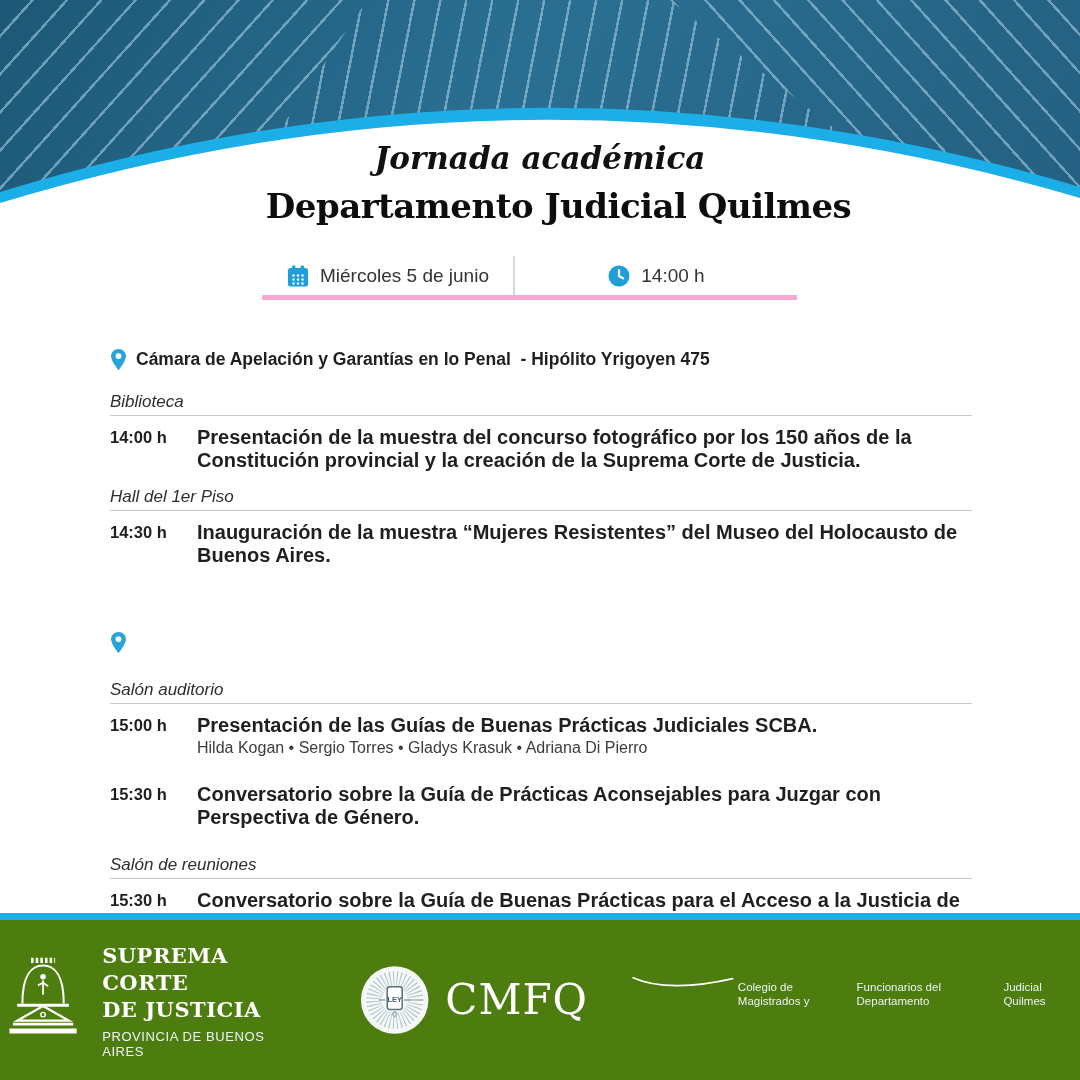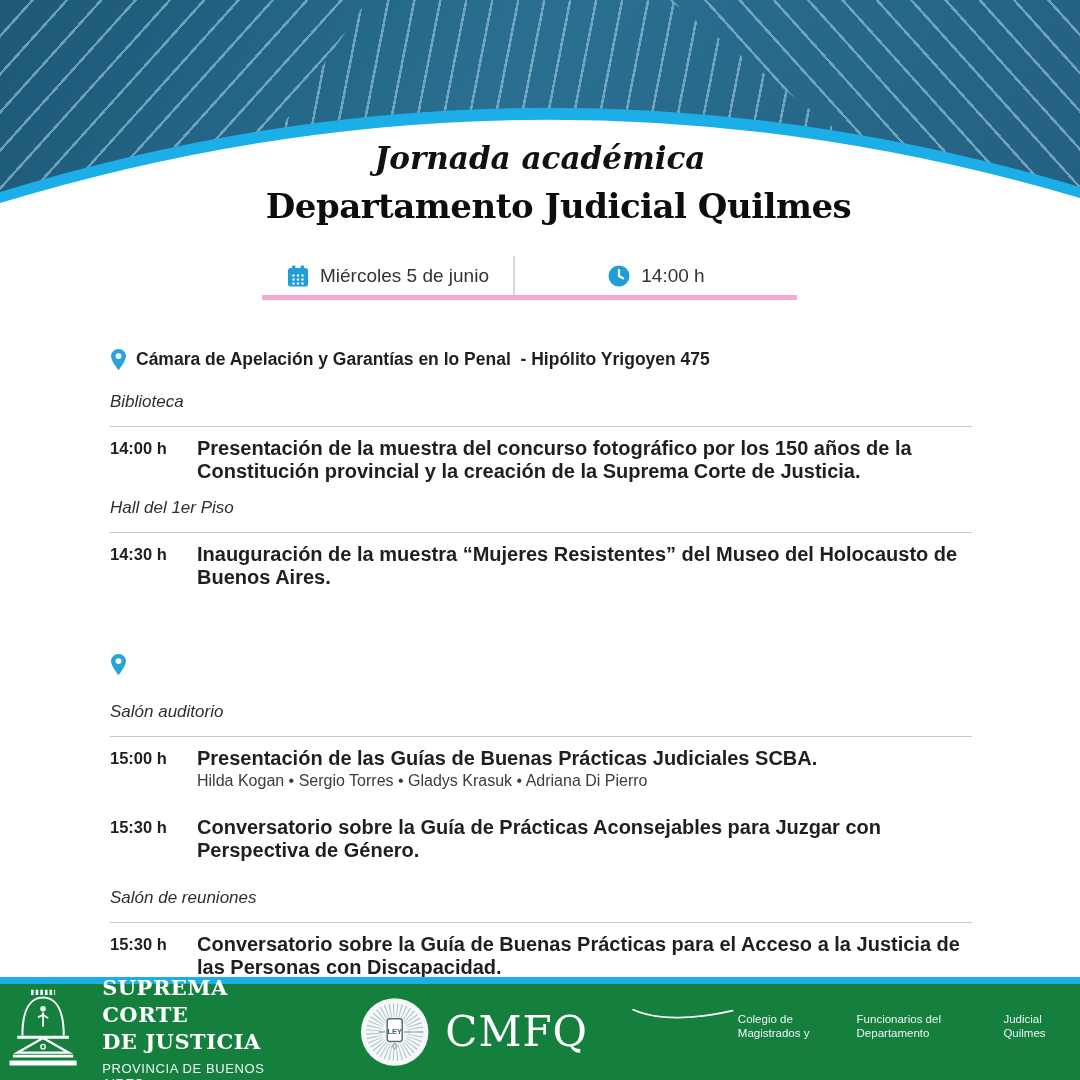--- a/index.html
+++ b/index.html
@@ -47,37 +47,37 @@
   .dt-time { flex:1; }
   .dt-icon { width:24px; height:24px; flex:0 0 auto; }
 
   
   .schedule { position:absolute; top:348px; left:110px; width:862px; }
   .venue-row { display:flex; align-items:center; gap:9px; }
   .venue-row.second { margin-top:64px; }
   .pin-icon { width:17px; height:23px; flex:0 0 auto; }
   .venue-title { font-size:17.5px; font-weight:bold; color:#1f1f1f; }
   .room-name {
-    margin-top:21px; padding-bottom:14px; border-bottom:1.5px solid #c8c8c8;
+    margin-top:21px; padding-bottom:3px; border-bottom:1.5px solid #c8c8c8;
     font-style:italic; font-size:17px; color:#2e2e2e;
   }
   .room-name.tight { margin-top:15px; }
   .room-name.roomy { margin-top:26px; }
   .event { display:flex; margin-top:10px; }
   .event.gap { margin-top:24px; }
   .event-time { width:87px; flex:0 0 auto; font-weight:bold; font-size:16.5px; line-height:23px; color:#1f1f1f; }
   .event-desc { flex:1; }
   .event-title { font-weight:bold; font-size:20px; line-height:23px; color:#1f1f1f; }
   .event-speakers { font-size:16px; line-height:22px; color:#3c3c3c; }
 
   
   .footer { position:absolute; left:0; bottom:0; width:1080px; }
   .footer-stripe { height:7px; background:#1caee6; }
   .footer-band {
-    height:96px; background:#15803d; color:#fff;
+    height:160px; background:#4d7c0f; color:#fff;
     display:flex; align-items:center; justify-content:center; gap:52px;
   }
   .logo-group { display:flex; align-items:center; gap:16px; }
   .scj-dome { width:92px; height:100px; }
   .scj-text { display:flex; flex-direction:column; }
   .scj-line { font-family:"DejaVu Serif","Liberation Serif",serif; font-weight:bold;
               font-size:21px; letter-spacing:0.5px; line-height:27px; }
   .scj-sub  { margin-top:6px; font-size:13px; letter-spacing:0.6px; color:#eef4f7; }
   .cmfq-seal { width:74px; height:74px; }
   .cmfq-text { display:flex; flex-direction:row; }

